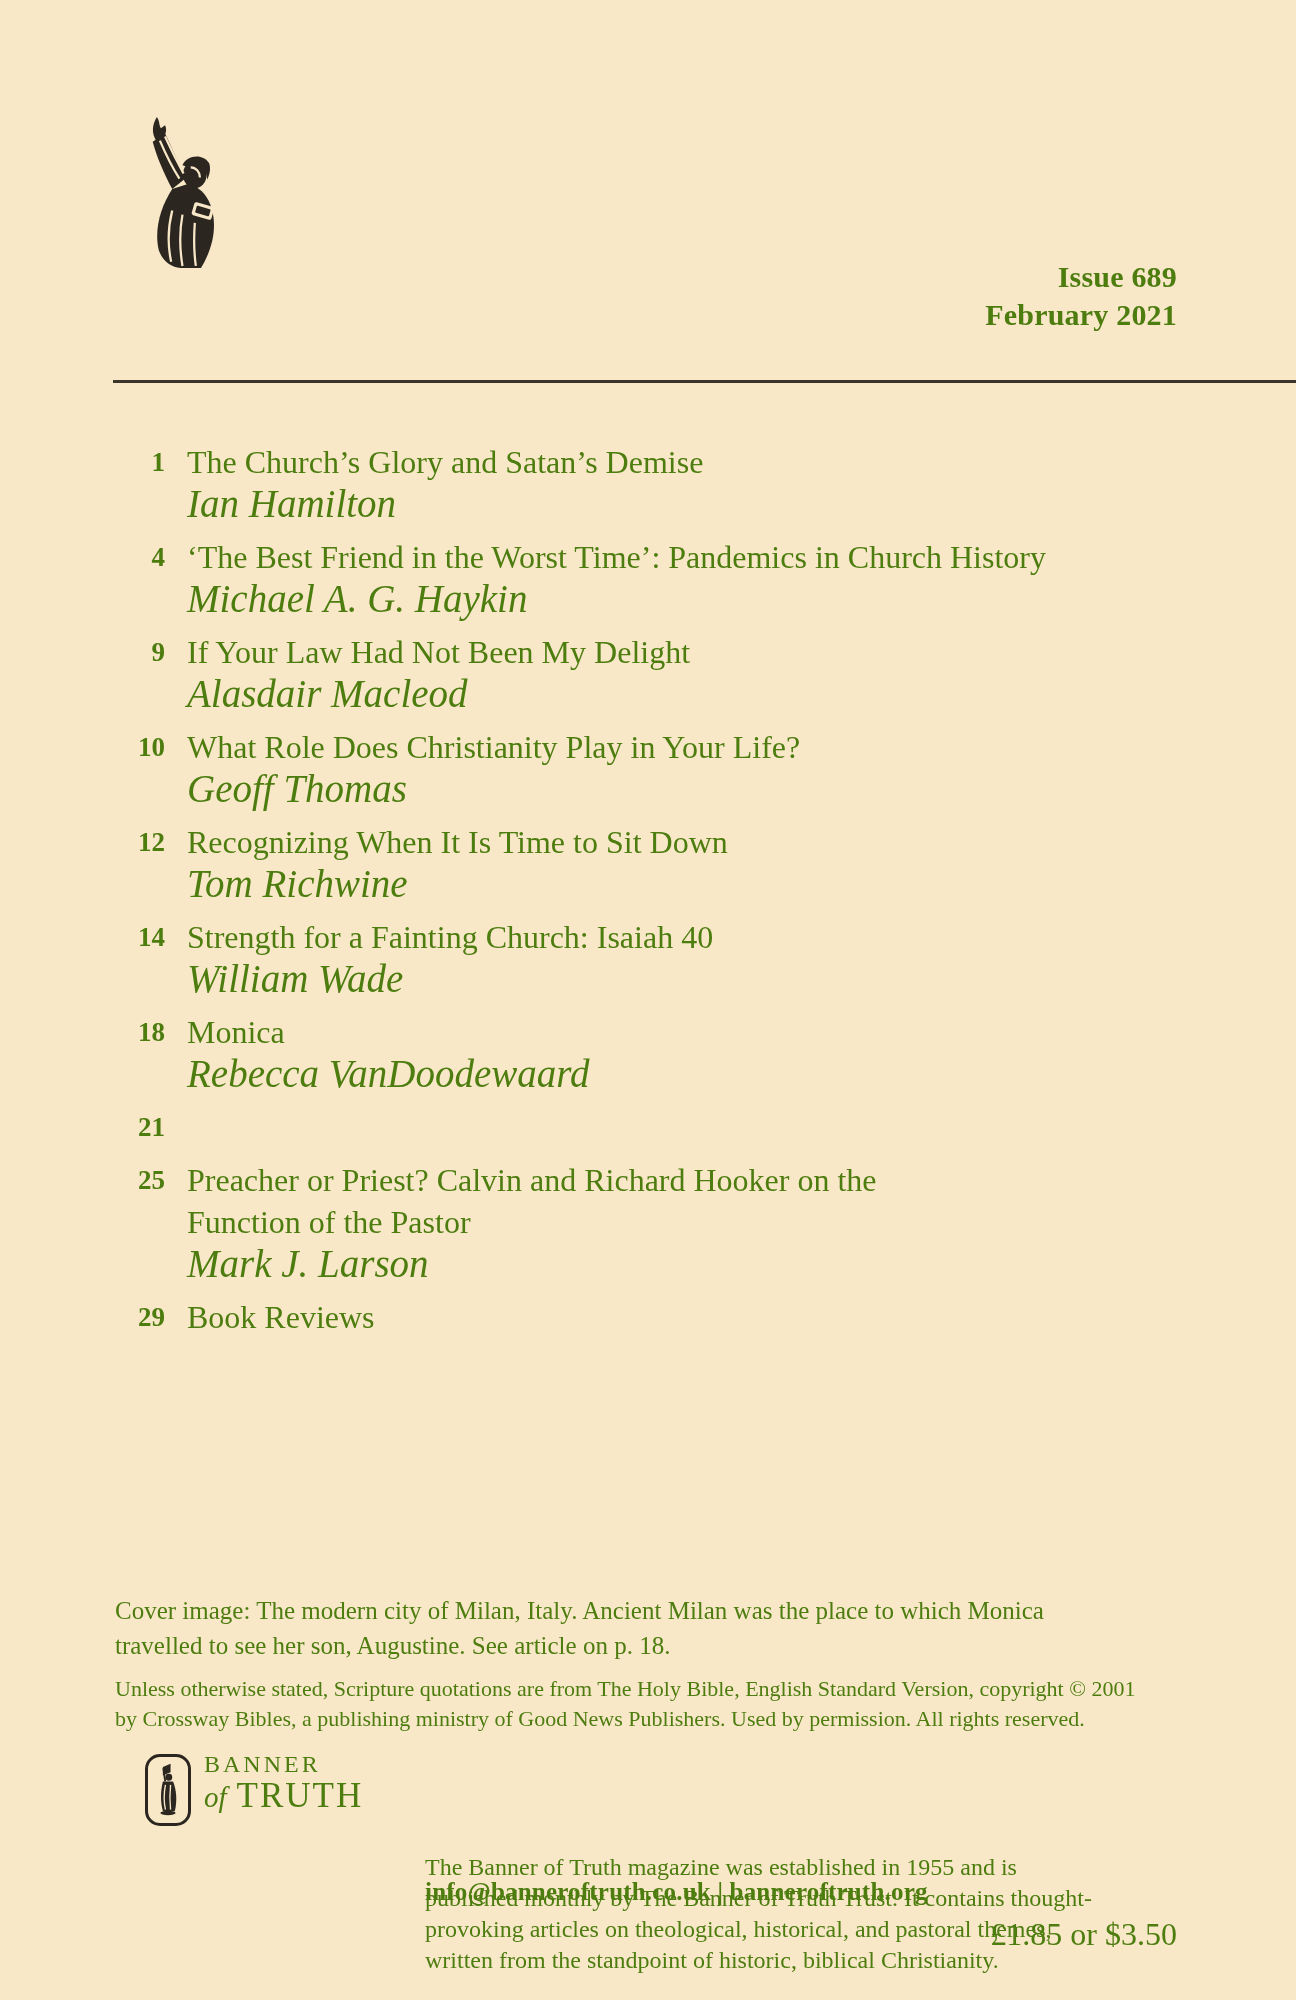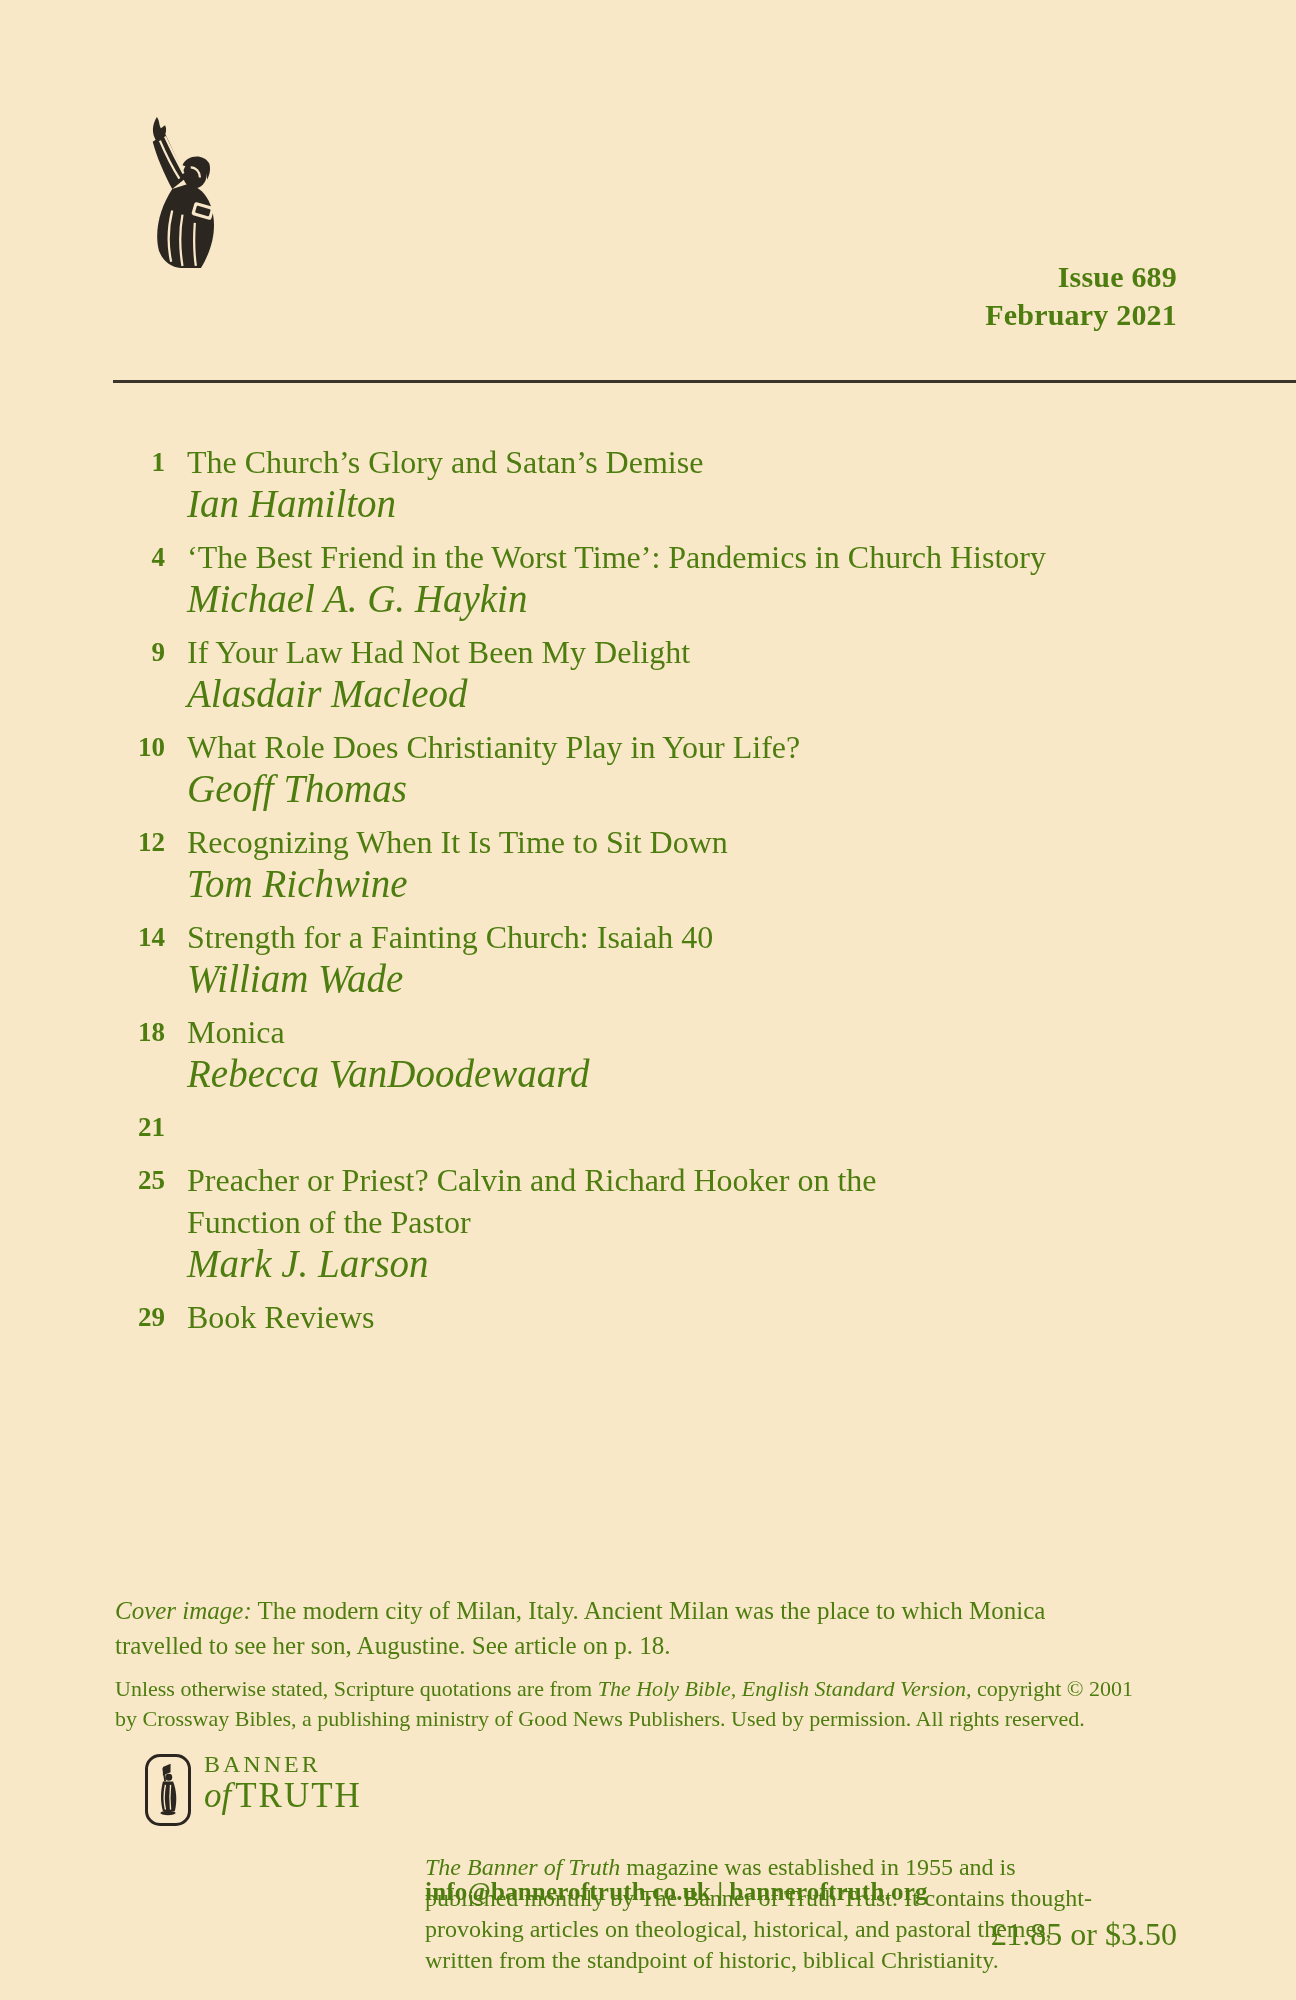--- a/index.html
+++ b/index.html
@@ -34,31 +34,31 @@
   .toc-author{font-style:italic;font-size:39px;line-height:42px;}
   
   .cover-note{
     position:absolute;left:115px;top:1568px;width:1140px;
     font-size:25px;line-height:35px;white-space:pre-line;
   }
   .scripture-note{
     position:absolute;left:115px;top:1652px;width:1140px;
     font-size:22px;line-height:30px;white-space:pre-line;
   }
-  .ital{font-style:italic;}
+  .ital{}
   
   .badge{
     position:absolute;left:145px;top:1754px;width:46px;height:72px;
     border:3px solid #2c2620;border-radius:15px;
     display:flex;align-items:center;justify-content:center;box-sizing:border-box;
   }
   .logotype{position:absolute;left:204px;top:1752px;line-height:1;}
   .logotype .l1{font-size:24px;letter-spacing:3px;display:block;}
   .logotype .l2{font-size:35px;letter-spacing:2px;display:block;margin-top:2px;}
-  .logotype .of{font-style:italic;font-size:35px;letter-spacing:0;margin-right:4px;text-align:right;}
+  .logotype .of{font-style:italic;font-size:29px;letter-spacing:0;margin-right:10px;text-align:right;}
   .about{
     position:absolute;left:425px;top:1828px;width:860px;
     font-size:24px;line-height:31px;white-space:pre-line;
   }
   .contact{
     position:absolute;left:425px;top:1878px;
     font-weight:bold;font-size:25px;letter-spacing:.2px;
   }
   .price{
     position:absolute;right:119px;top:1916px;

